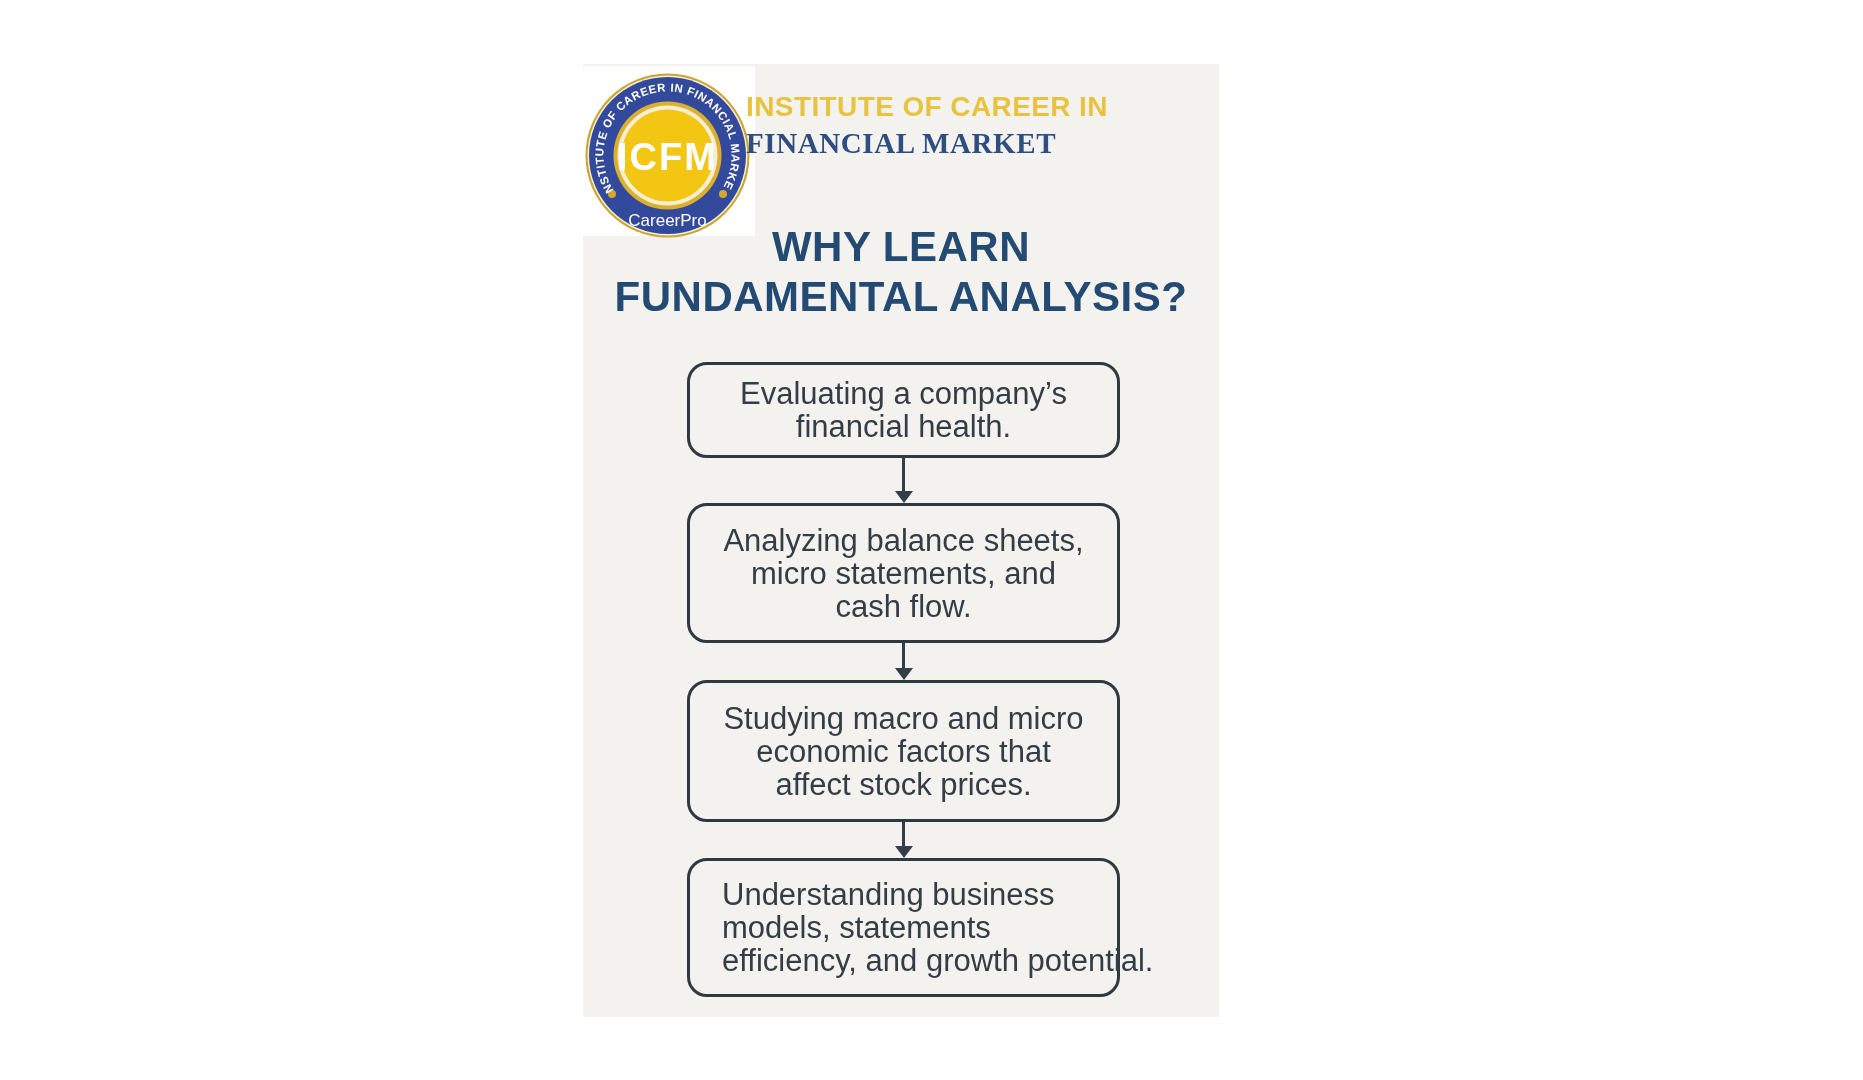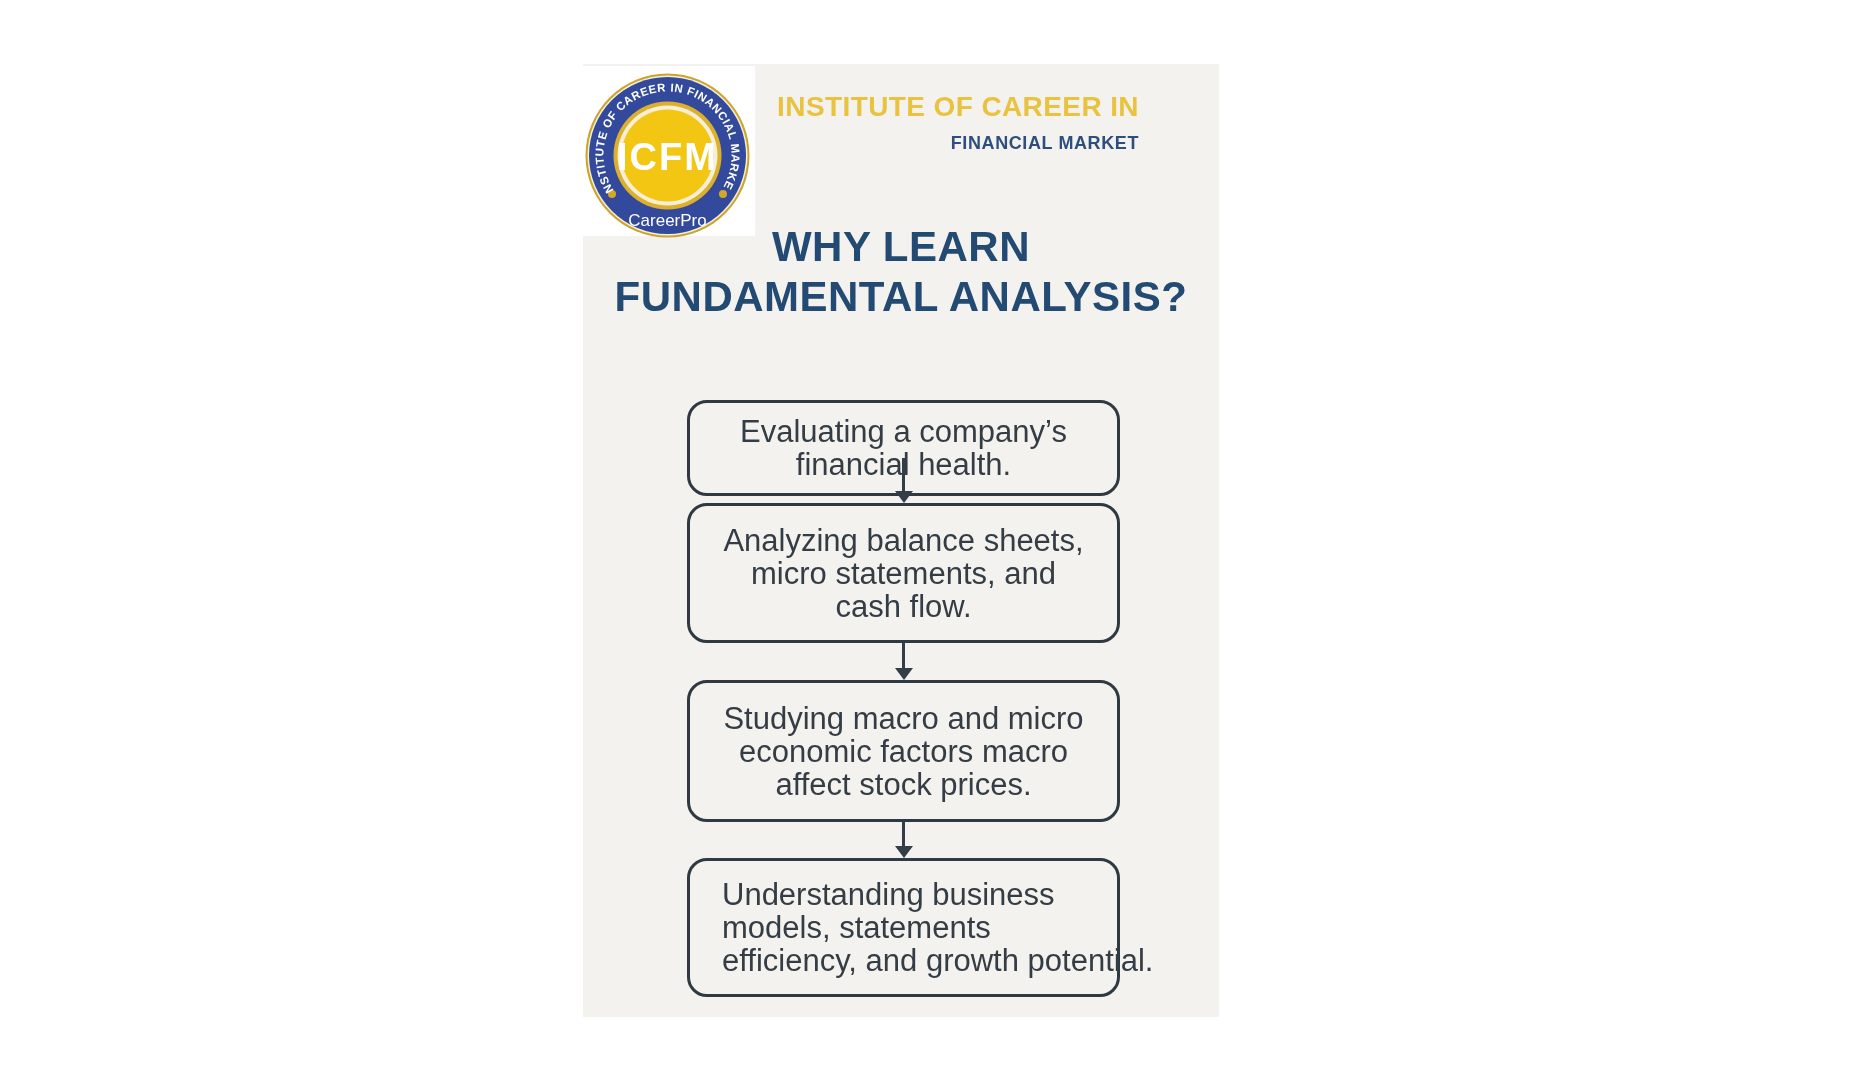--- a/index.html
+++ b/index.html
@@ -12,46 +12,46 @@
     background:#f4f2ee;
   }
   
   .logo-box {
     position:absolute; left:0; top:2px; width:172px; height:170px;
     background:#ffffff;
   }
   .logo-box svg { position:absolute; left:2px; top:7px; }
   
   .header {
-    position:absolute; left:163px; top:24px; width:370px; text-align:right;margin-left:23px;
+    position:absolute; left:163px; top:24px; width:370px; text-align:left;
   }
   .header-line1 {
     font-size:28px; font-weight:700; color:#e9c33f; line-height:38px;
     letter-spacing:0.4px; white-space:nowrap;
   }
   .header-line2 {
-    font-size:18px; font-weight:700; color:#2f4e80; line-height:35px;
-    letter-spacing:0.6px; white-space:nowrap;
+    font-size:29px; font-weight:700; color:#2f4e80; line-height:35px;
+    letter-spacing:0.6px; white-space:nowrap;font-family:Liberation Serif, serif;
   }
   
   .title {
     position:absolute; left:0; top:158px; width:100%; margin:0;
     text-align:center; color:#234a72; font-size:42px; line-height:50px;
     font-weight:800; letter-spacing:0.5px;
   }
   .title-line { display:block; white-space:nowrap; }
   
   .box {
     position:absolute; left:104px; width:433px; box-sizing:border-box;
     border:3px solid #2f3942; border-radius:20px;
     display:flex; flex-direction:column; justify-content:center; align-items:center;
     color:#343d45; font-size:31px; line-height:33px;
   }
   .box-line { white-space:nowrap; }
-  .box1 { top:298px; height:96px;margin-top:38px; }
+  .box1 { top:298px; height:96px; }
   .box2 { top:439px; height:140px; }
   .box3 { top:616px; height:142px; }
   .box4 { top:794px; height:139px; align-items:flex-start; padding-left:32px; }
   
   .arrow {
     position:absolute; left:310px; width:21px;
     display:flex; flex-direction:column; align-items:center;
   }
   .arrow1 { top:394px; height:45px; }
   .arrow2 { top:579px; height:37px; }
@@ -116,21 +116,21 @@
       <div class="box-line">cash flow.</div>
     </div>
 
     <div class="arrow arrow2">
       <div class="arrow-line"></div>
       <div class="arrow-head"></div>
     </div>
 
     <div class="box box3">
       <div class="box-line">Studying macro and micro</div>
-      <div class="box-line">economic factors macro</div>
+      <div class="box-line">economic factors that</div>
       <div class="box-line">affect stock prices.</div>
     </div>
 
     <div class="arrow arrow3">
       <div class="arrow-line"></div>
       <div class="arrow-head"></div>
     </div>
 
     <div class="box box4">
       <div class="box-line">Understanding business</div>

